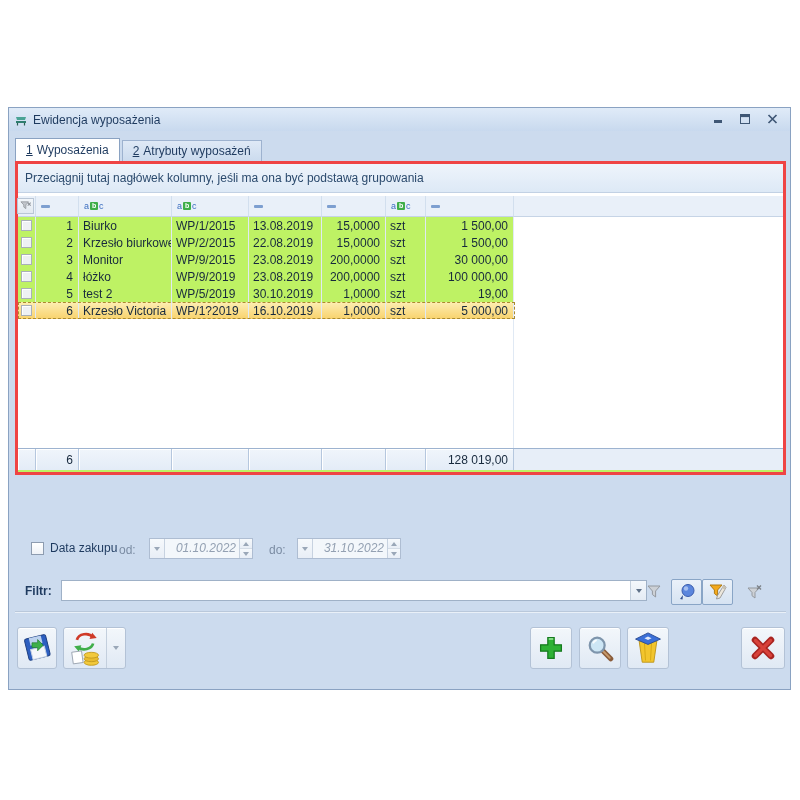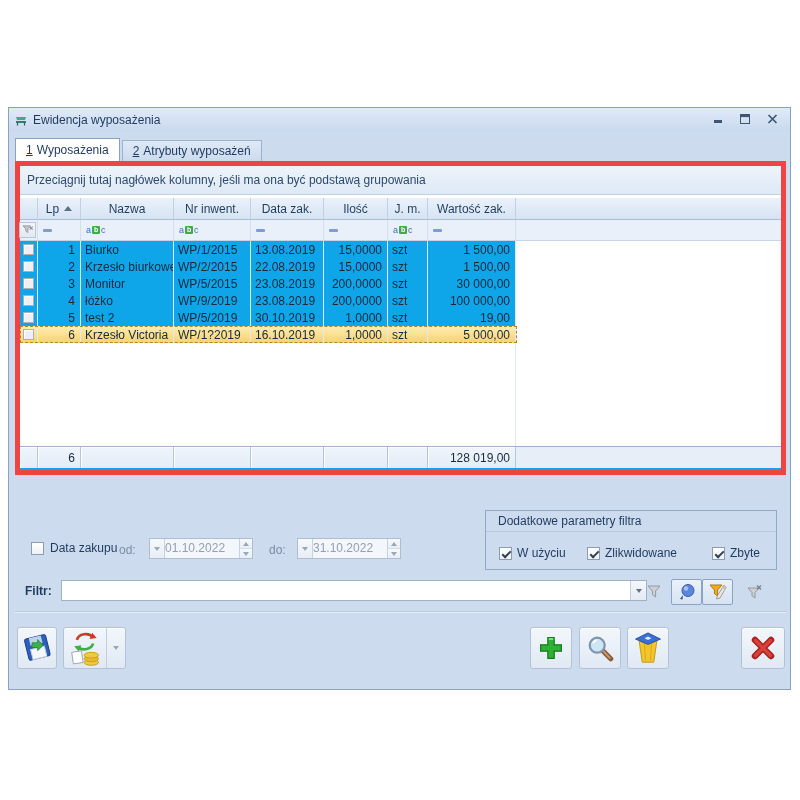--- a/index.html
+++ b/index.html
@@ -19,21 +19,21 @@
 
   
   .tabstrip { position:absolute; left:6px; top:30px; height:23px; display:flex; align-items:flex-end; }
   .tab { padding:0 10px; display:flex; align-items:center; white-space:nowrap; }
   .tab .num { text-decoration:underline; margin-right:4px; }
   .tab.active { height:23px; background:#fff; border:1px solid #8aa2c2; border-bottom:none; z-index:3; }
   .tab.inactive { height:21px; background:linear-gradient(#dfe9f6,#cbdbee); border:1px solid #9db2cf; border-bottom:none; margin-left:2px; }
 
   
   .content { position:absolute; left:6px; top:53px; width:771px; height:314px;
-    background:#0ea5e9; border:5px solid #ef4444; display:flex; flex-direction:column; z-index:2; }
+    background:#bef264; border:3px solid #ef4444; display:flex; flex-direction:column; z-index:2; }
   .groupbar { height:29px; line-height:28px; padding-left:7px; color:#2b4a6d;
     background:linear-gradient(#eef4fb,#dde9f6); border-bottom:1px solid #c2d1e4; }
   .gap { height:3px; background:#fff; }
 
   .hdr-row { display:flex; height:22px; }
   .hdr-cell { background:linear-gradient(#eaf1fb,#d7e4f4); border-right:1px solid #bfd1e6; border-bottom:1px solid #a9bfd9;
     display:flex; align-items:center; justify-content:center; color:#1e3c5f; }
   .hdr-cell.c8 { border-right:none; }
   .sort-up { width:0; height:0; border-left:4px solid transparent; border-right:4px solid transparent;
     border-bottom:5px solid #5c6f85; margin-left:5px; }
@@ -78,21 +78,21 @@
   .checkbox { width:13px; height:13px; background:linear-gradient(#fff,#eef2f7); border:1px solid #8d9cb0; position:relative; flex:none; }
   .checkbox.checked::after { content:''; position:absolute; left:2px; top:3px; width:7px; height:3px;
     border-left:2px solid #2f4154; border-bottom:2px solid #2f4154; transform:rotate(-45deg); }
 
   .chk-line { position:absolute; display:flex; align-items:center; gap:6px; }
   .dim-label { color:#7b8ca3; }
 
   .datebox { position:absolute; height:21px; width:104px; border:1px solid #aebdd2; background:#f3f7fb; display:flex; }
   .db-drop { width:15px; border-right:1px solid #c7d2e0; background:linear-gradient(#f6f9fc,#e8eef6);
     display:flex; align-items:center; justify-content:center; }
-  .db-val { flex:1; text-align:left; line-height:19px; color:#93a0b2; padding-right:3px; }
+  .db-val { flex:1; text-align:right; line-height:19px; color:#93a0b2; padding-right:3px;font-style:italic; }
   .db-spin { width:13px; border-left:1px solid #c7d2e0; display:flex; flex-direction:column; }
   .db-spin > div { flex:1; display:flex; align-items:center; justify-content:center; background:linear-gradient(#f6f9fc,#e8eef6); }
   .db-spin > div:first-child { border-bottom:1px solid #d4dce6; }
   .tri-down { width:0; height:0; border-left:3px solid transparent; border-right:3px solid transparent; border-top:4px solid #9aa7b8; }
   .tri-up { width:0; height:0; border-left:3px solid transparent; border-right:3px solid transparent; border-bottom:4px solid #9aa7b8; }
 
   .groupbox { position:absolute; left:476px; top:402px; width:292px; height:60px; border:1px solid #93a9c7; }
   .gb-title { padding:3px 0 0 12px; color:#1e3a5f; }
   .gb-line { margin-top:3px; height:1px; background:#b9c9dd; }
   .gb-opt { position:absolute; top:35px; display:flex; align-items:center; gap:5px; }
@@ -158,34 +158,20 @@
     <div class="tab inactive">
       <span class="num">2</span>
       <span>Atrybuty wyposażeń</span>
     </div>
   </div>
 
   <div class="content">
     <div class="groupbar">Przeciągnij tutaj nagłówek kolumny, jeśli ma ona być podstawą grupowania</div>
     <div class="gap"></div>
 
-    <div class="hdr-row">
-      <div class="hdr-cell c0"></div>
-      <div class="hdr-cell c1">
-        <span>Lp</span>
-        <span class="sort-up"></span>
-      </div>
-      <div class="hdr-cell c2">Nazwa</div>
-      <div class="hdr-cell c3">Nr inwent.</div>
-      <div class="hdr-cell c4">Data zak.</div>
-      <div class="hdr-cell c5">Ilość</div>
-      <div class="hdr-cell c6">J. m.</div>
-      <div class="hdr-cell c7">Wartość zak.</div>
-      <div class="hdr-cell c8"></div>
-    </div>
 
     <div class="filter-row">
       <div class="f-cell c0" style="padding-left:0;">
         <span class="ffc">
           <svg width="12" height="11" viewBox="0 0 14 13">
               <path d="M1 1 h9 l-3.2 3.6 v4.4 l-2.4 -1.8 v-2.6 z" fill="#c3c7cd" stroke="#94999f"></path>
               <path d="M9 2 l3.5 3.5 M12.5 2 L9 5.5" stroke="#8b9097" stroke-width="1.2"></path>
             </svg>
         </span>
       </div>
@@ -250,21 +236,21 @@
       <div class="cell c6 al">szt</div>
       <div class="cell c7 ar">1 500,00</div>
       <div class="cell c8"></div>
     </div>
     <div class="row">
       <div class="cell c0">
           <span class="row-chk"></span>
         </div>
       <div class="cell c1 ar">3</div>
       <div class="cell c2 al">Monitor</div>
-      <div class="cell c3 al">WP/5/2015</div>
+      <div class="cell c3 al">WP/9/2015</div>
       <div class="cell c4 al">23.08.2019</div>
       <div class="cell c5 ar">200,0000</div>
       <div class="cell c6 al">szt</div>
       <div class="cell c7 ar">30 000,00</div>
       <div class="cell c8"></div>
     </div>
     <div class="row">
       <div class="cell c0">
           <span class="row-chk"></span>
         </div>
@@ -348,36 +334,20 @@
     <span class="db-spin">
         <div>
           <span class="tri-up"></span>
         </div>
         <div>
           <span class="tri-down"></span>
         </div>
       </span>
   </div>
 
-  <div class="groupbox">
-    <div class="gb-title">Dodatkowe parametry filtra</div>
-    <div class="gb-line"></div>
-    <div class="gb-opt" style="left:13px;">
-      <span class="checkbox checked"></span>
-      <span>W użyciu</span>
-    </div>
-    <div class="gb-opt" style="left:101px;">
-      <span class="checkbox checked"></span>
-      <span>Zlikwidowane</span>
-    </div>
-    <div class="gb-opt" style="left:226px;">
-      <span class="checkbox checked"></span>
-      <span>Zbyte</span>
-    </div>
-  </div>
 
   <span class="filtr-label">Filtr:</span>
   <div class="filtr-combo">
     <input class="filtr-input" value="" style="">
     <span class="combo-btn">
         <span class="tri-down"></span>
       </span>
   </div>
 
   <div class="mini-btn" style="left:630px;">

